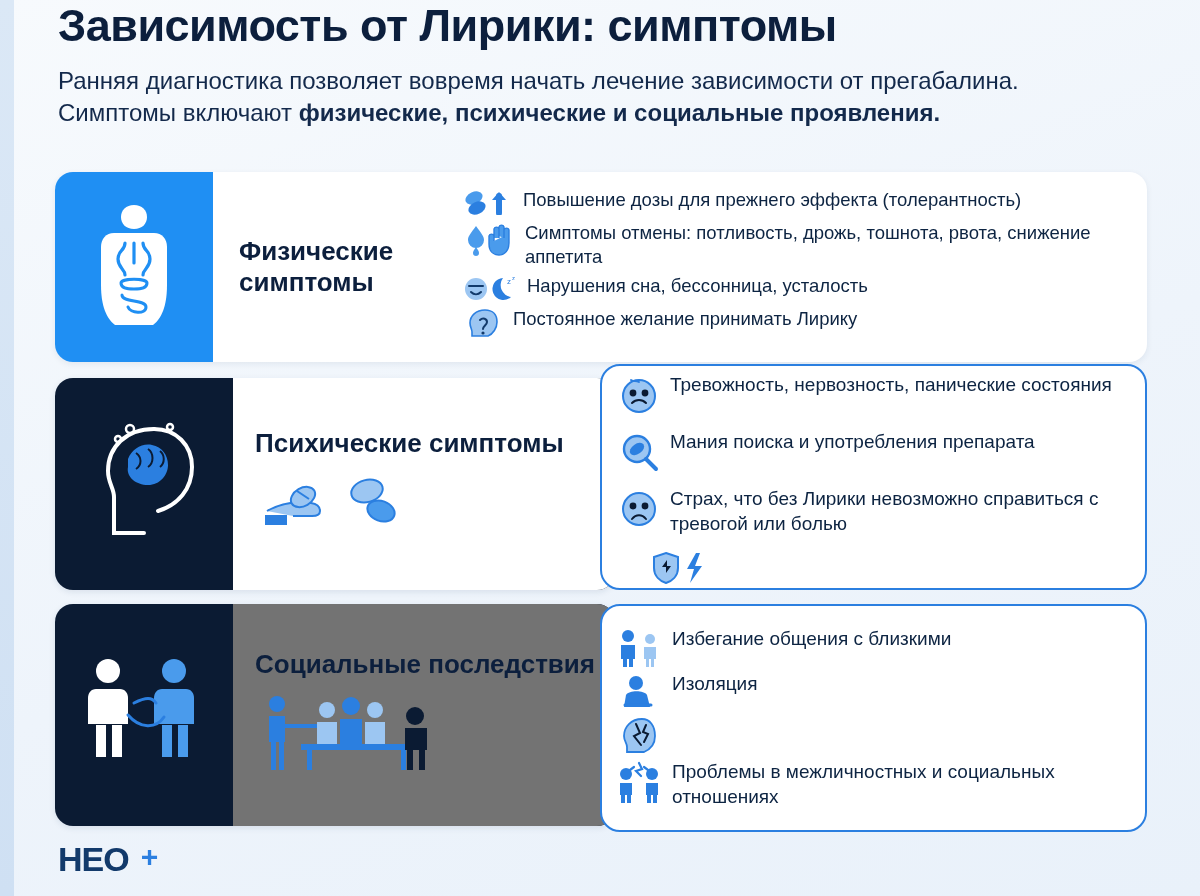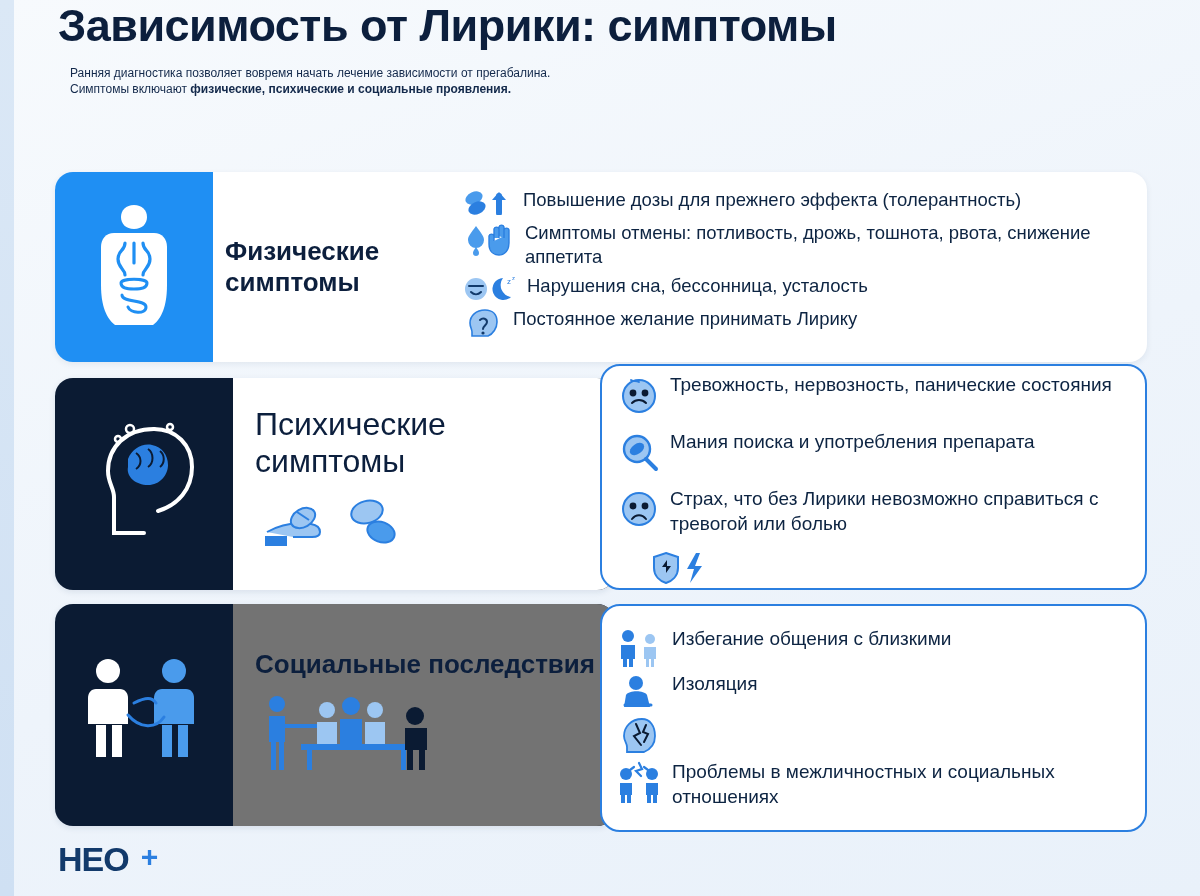--- a/index.html
+++ b/index.html
@@ -36,22 +36,22 @@
   }
   h1.title {
     margin: 0;
     font-size: 45px;
     line-height: 1.08;
     font-weight: bold;
     letter-spacing: -0.5px;
     color: #0c1f3d;
   }
   .subtitle {
-    margin: 14px 0 0 12px;
-    font-size: 12px;
+    margin: 14px 0 0 0;
+    font-size: 24px;
     line-height: 1.35;
     color: #13294b;
     max-width: 1110px;
   }
   .subtitle b { font-weight: bold; }
 
   
   .block {
     position: absolute;
     display: flex;
@@ -75,21 +75,21 @@
     display: flex;
     align-items: center;
     justify-content: center;
     flex: 0 0 158px;
   }
   #block-physical .label-pane {
     width: 250px;
     flex: 0 0 250px;
     display: flex;
     align-items: center;
-    padding-left: 12px;
+    padding-left: 26px;
     box-sizing: border-box;
   }
   #block-physical .block-title {
     font-size: 26px;
     font-weight: bold;
     line-height: 1.2;
     color: #0c1f3d;
   }
   #block-physical .list-pane {
     flex: 1;
@@ -121,22 +121,22 @@
   #block-mental .label-pane {
     flex: 1;
     background: #ffffff;
     display: flex;
     flex-direction: column;
     justify-content: center;
     padding: 0 14px 0 22px;
     box-sizing: border-box;
   }
   #block-mental .block-title {
-    font-size: 32px;
-    font-weight: normal;
+    font-size: 26px;
+    font-weight: bold;
     color: #0c1f3d;
     margin-bottom: 8px;
   }
   #mental-list {
     position: absolute;
     left: 600px;
     top: 364px;
     width: 547px;
     height: 226px;
     background: #fff;

